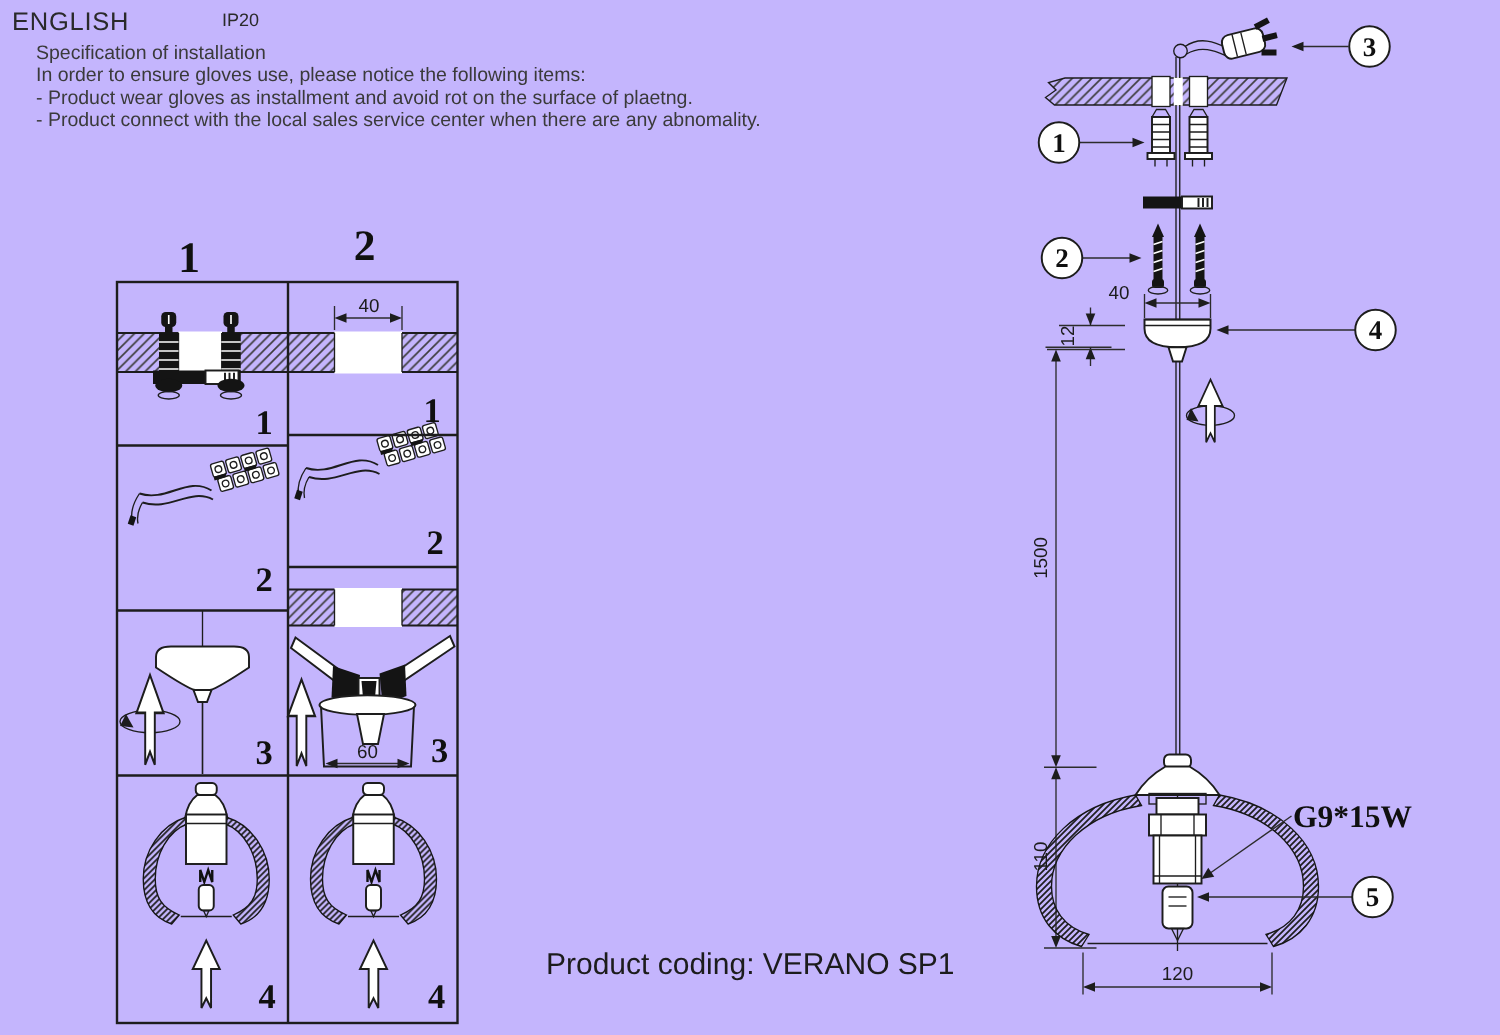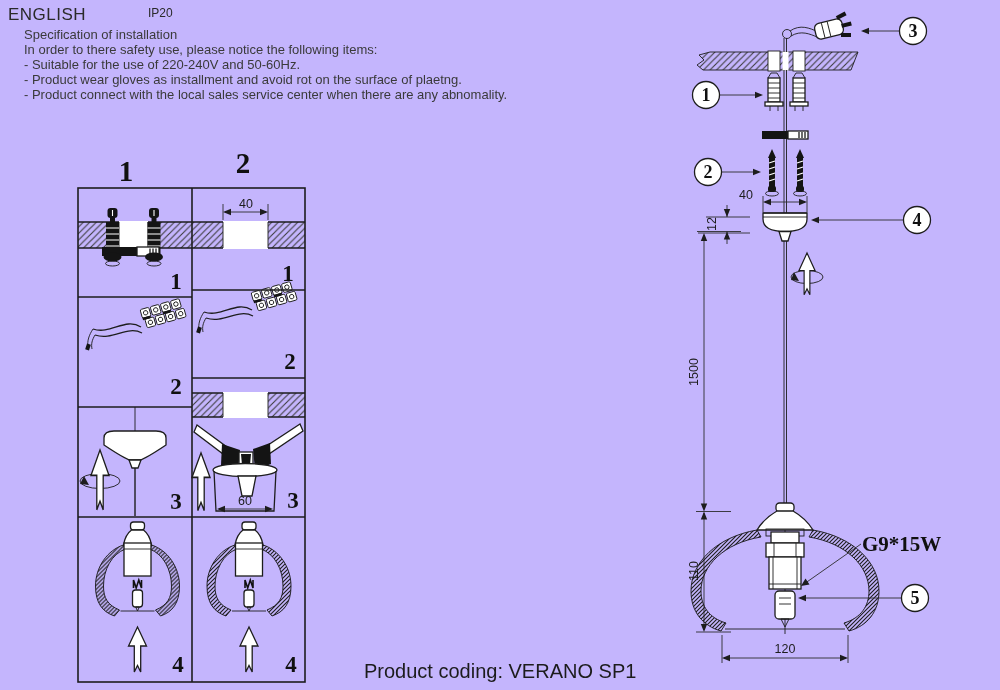--- a/index.html
+++ b/index.html
@@ -1,21 +1,21 @@
 <!DOCTYPE html>
 <html><head>
 <meta charset="utf-8">
 <style>
   html,body{margin:0;padding:0;background:#fff;}
   .page{position:relative;width:1000px;height:690px;background:#c4b5fd;overflow:hidden;
         font-family:"Liberation Sans",sans-serif;color:#1a1a1a;}
   .lang{position:absolute;left:8px;top:5px;font-size:17px;color:#2a2a2a;letter-spacing:.5px;}
   .ip{position:absolute;left:148px;top:6px;font-size:12px;color:#2a2a2a;}
   .spec{position:absolute;left:8px;top:27px;font-size:13px;line-height:15px;color:#3a3a3a;white-space:nowrap;margin-left:16px;}
-  .footer{position:absolute;left:364px;top:660px;font-size:20px;color:#1c1c1c;}
+  .footer{position:absolute;left:364px;top:632px;font-size:20px;color:#1c1c1c;}
   svg.art{position:absolute;left:0;top:0;}
   
   .ln{fill:none;stroke:#1d1d1d;stroke-width:1.3;}
   .lnf{fill:#fff;stroke:#1d1d1d;stroke-width:1.3;}
   .lnt{fill:none;stroke:#1d1d1d;stroke-width:0.9;}
   .lntf{fill:#fff;stroke:#1d1d1d;stroke-width:0.9;}
   .grid{fill:none;stroke:#1d1d1d;stroke-width:1.6;}
   .blk{fill:#141414;stroke:none;}
   .wln{fill:none;stroke:#fff;stroke-width:1.1;}
   .dim{fill:none;stroke:#2c2c2c;stroke-width:0.9;}
@@ -36,22 +36,21 @@
 
 <div class="page">
 
   <div>
     <span class="lang">ENGLISH</span>
     <span class="ip">IP20</span>
   </div>
 
   <div class="spec">
     <div>Specification of installation</div>
-    <div>In order to there safety use, please notice the following items:</div>
-    <div>- Suitable for the use of 220-240V and 50-60Hz.</div>
+    <div>In order to ensure gloves use, please notice the following items:</div>
     <div>- Product wear gloves as installment and avoid rot on the surface of plaetng.</div>
     <div>- Product connect with the local sales service center when there are any abnomality.</div>
   </div>
 
   <svg class="art" width="1000" height="690" viewBox="0 0 1000 690">
     <defs>
       <pattern id="h1" patternUnits="userSpaceOnUse" width="6.5" height="6.5">
         <path d="M0,6.5 L6.5,0 M-1.6,1.6 L1.6,-1.6 M4.9,8.1 L8.1,4.9" stroke="#3c3c3c" stroke-width="1.1"></path>
       </pattern>
       <pattern id="h2" patternUnits="userSpaceOnUse" width="4" height="4">

